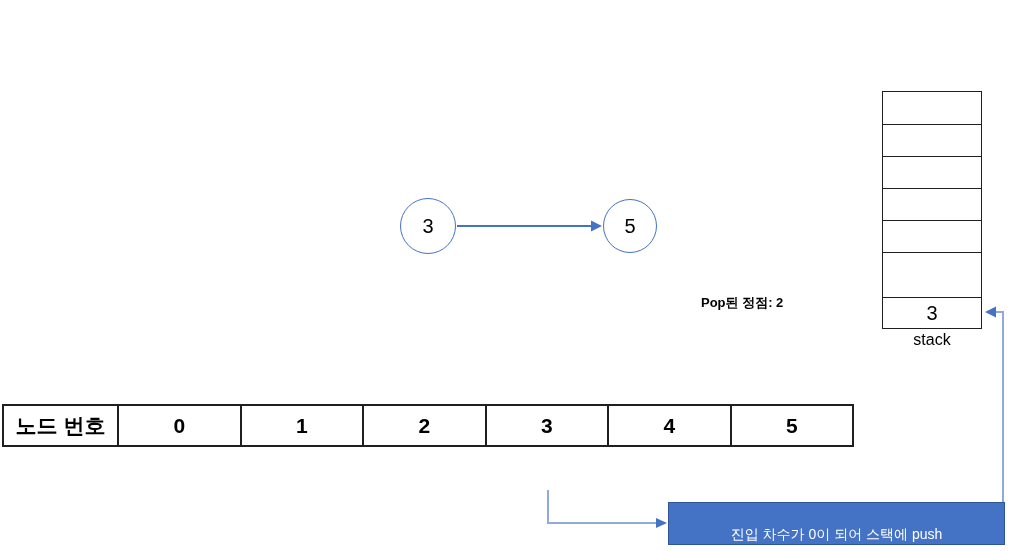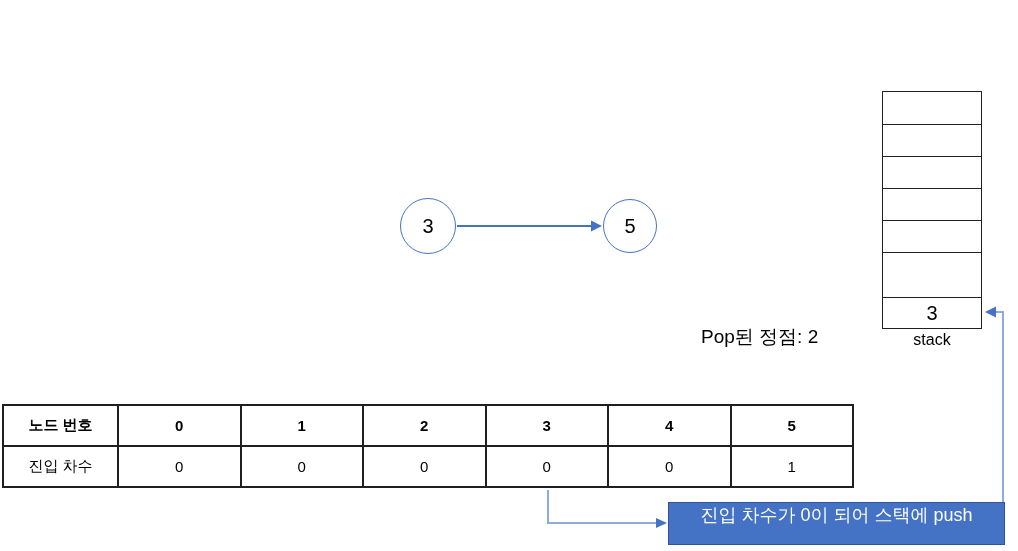--- a/index.html
+++ b/index.html
@@ -21,37 +21,37 @@
   .stack-cell{border-bottom:1.6px solid #1f1f1f;display:flex;align-items:center;justify-content:center;font-size:20px;box-sizing:border-box;}
   .stack-cell:nth-child(1){height:33px;}
   .stack-cell:nth-child(2){height:32px;}
   .stack-cell:nth-child(3){height:32px;}
   .stack-cell:nth-child(4){height:32px;}
   .stack-cell:nth-child(5){height:32px;}
   .stack-cell:nth-child(6){height:45px;}
   .stack-cell:nth-child(7){height:30px;border-bottom:none;}
   .stack-label{position:absolute;left:882px;top:331px;width:100px;text-align:center;font-size:16px;}
   
-  .pop-text{position:absolute;left:701px;top:324px;font-size:19px;white-space:nowrap;}
+  .pop-text{position:absolute;left:701px;top:294px;font-size:13px;white-space:nowrap;font-weight:bold;}
   
   table.indegree{
     position:absolute;left:2px;top:404px;width:850px;border-collapse:collapse;table-layout:fixed;
   }
   table.indegree th, table.indegree td{
-    border:2px solid #1f1f1f;height:39px;text-align:center;font-size:15px;padding:0;background:#fff;
+    border:2px solid #1f1f1f;height:39px;text-align:center;font-size:21px;padding:0;background:#fff;
   }
   table.indegree th{font-weight:bold;}
   table.indegree .label-cell{font-weight:normal;}
   table.indegree col.c0{width:115px;}
   table.indegree col.cn{width:122.5px;}
   
   .callout{
     position:absolute;left:668px;top:502px;width:337px;height:43px;background:#4472C4;
     border:1.6px solid #2F5597;box-sizing:border-box;color:#fff;display:flex;
-    align-items:flex-start;justify-content:center;font-size:18px;white-space:nowrap;
+    align-items:flex-end;justify-content:center;font-size:14px;white-space:nowrap;
   }
 </style>
 </head>
 <body>
 
 <div class="canvas">
 
   <div class="node" id="node-3">
     <span>3</span>
   </div>
@@ -103,29 +103,20 @@
     <tbody>
         <tr>
       <th>노드 번호</th>
       <th>0</th>
       <th>1</th>
       <th>2</th>
       <th>3</th>
       <th>4</th>
       <th>5</th>
     </tr>
-    <tr>
-      <td class="label-cell">진입 차수</td>
-      <td>0</td>
-      <td>0</td>
-      <td>0</td>
-      <td>0</td>
-      <td>0</td>
-      <td>1</td>
-    </tr>
   </tbody>
     </table>
 
   <div class="callout">
     <span>진입 차수가 0이 되어 스택에 push</span>
   </div>
 
 </div>
 
 </body></html>

